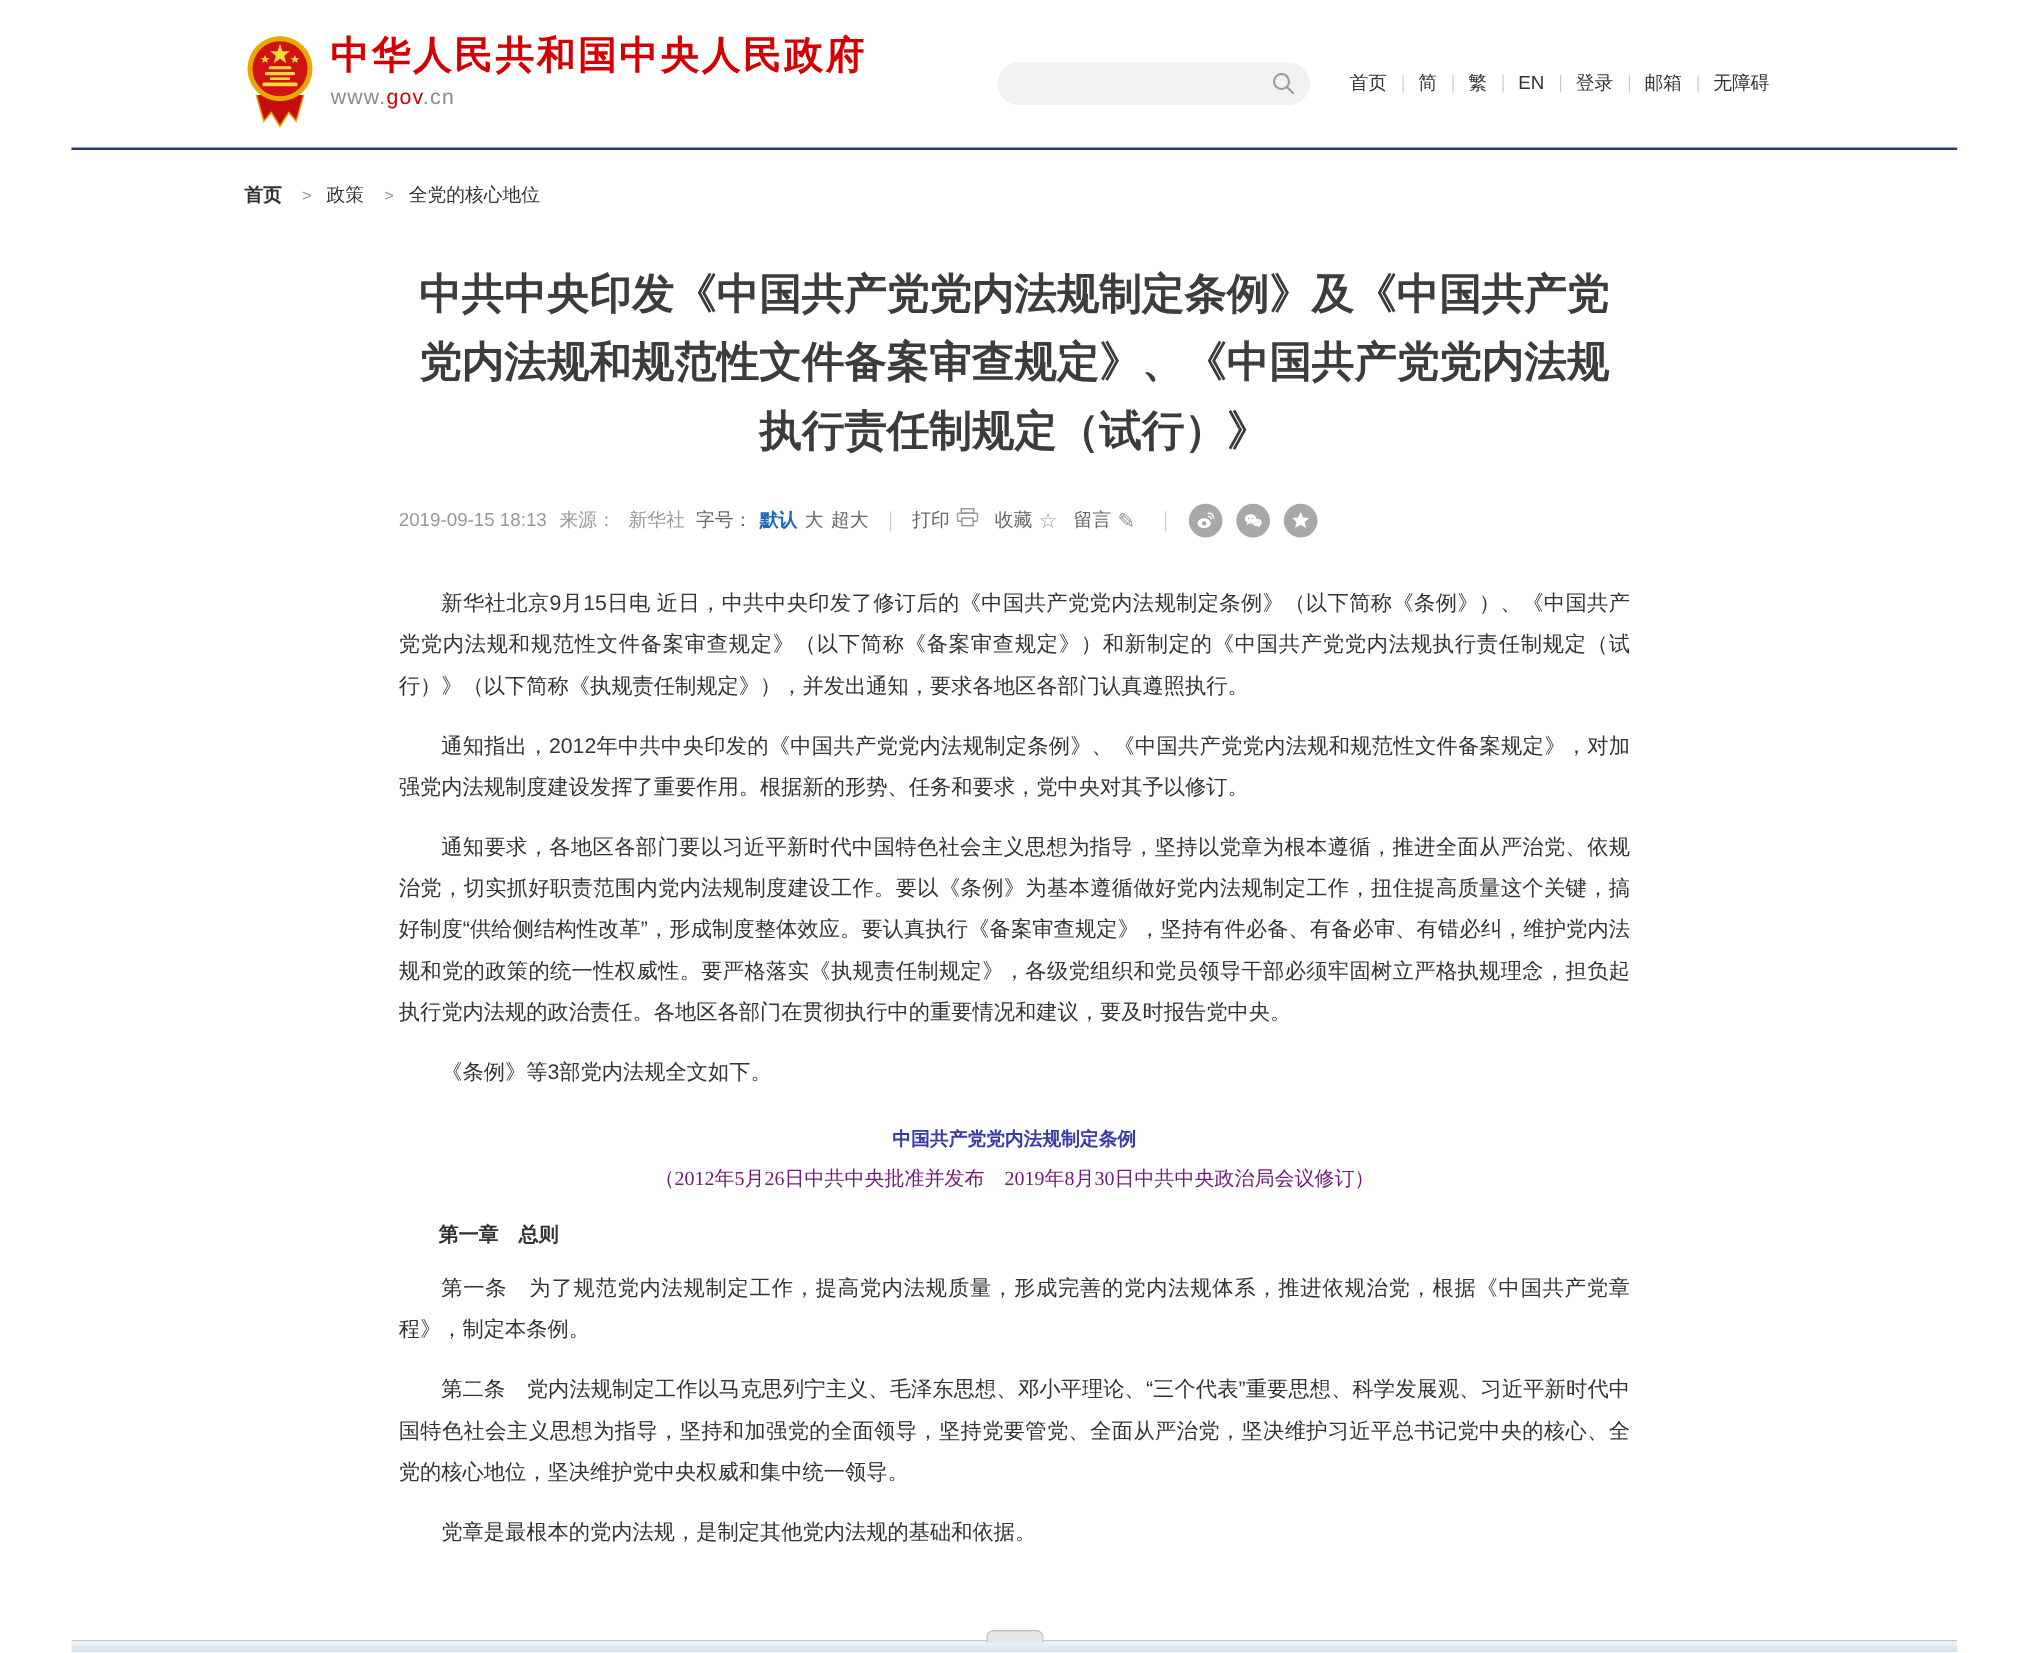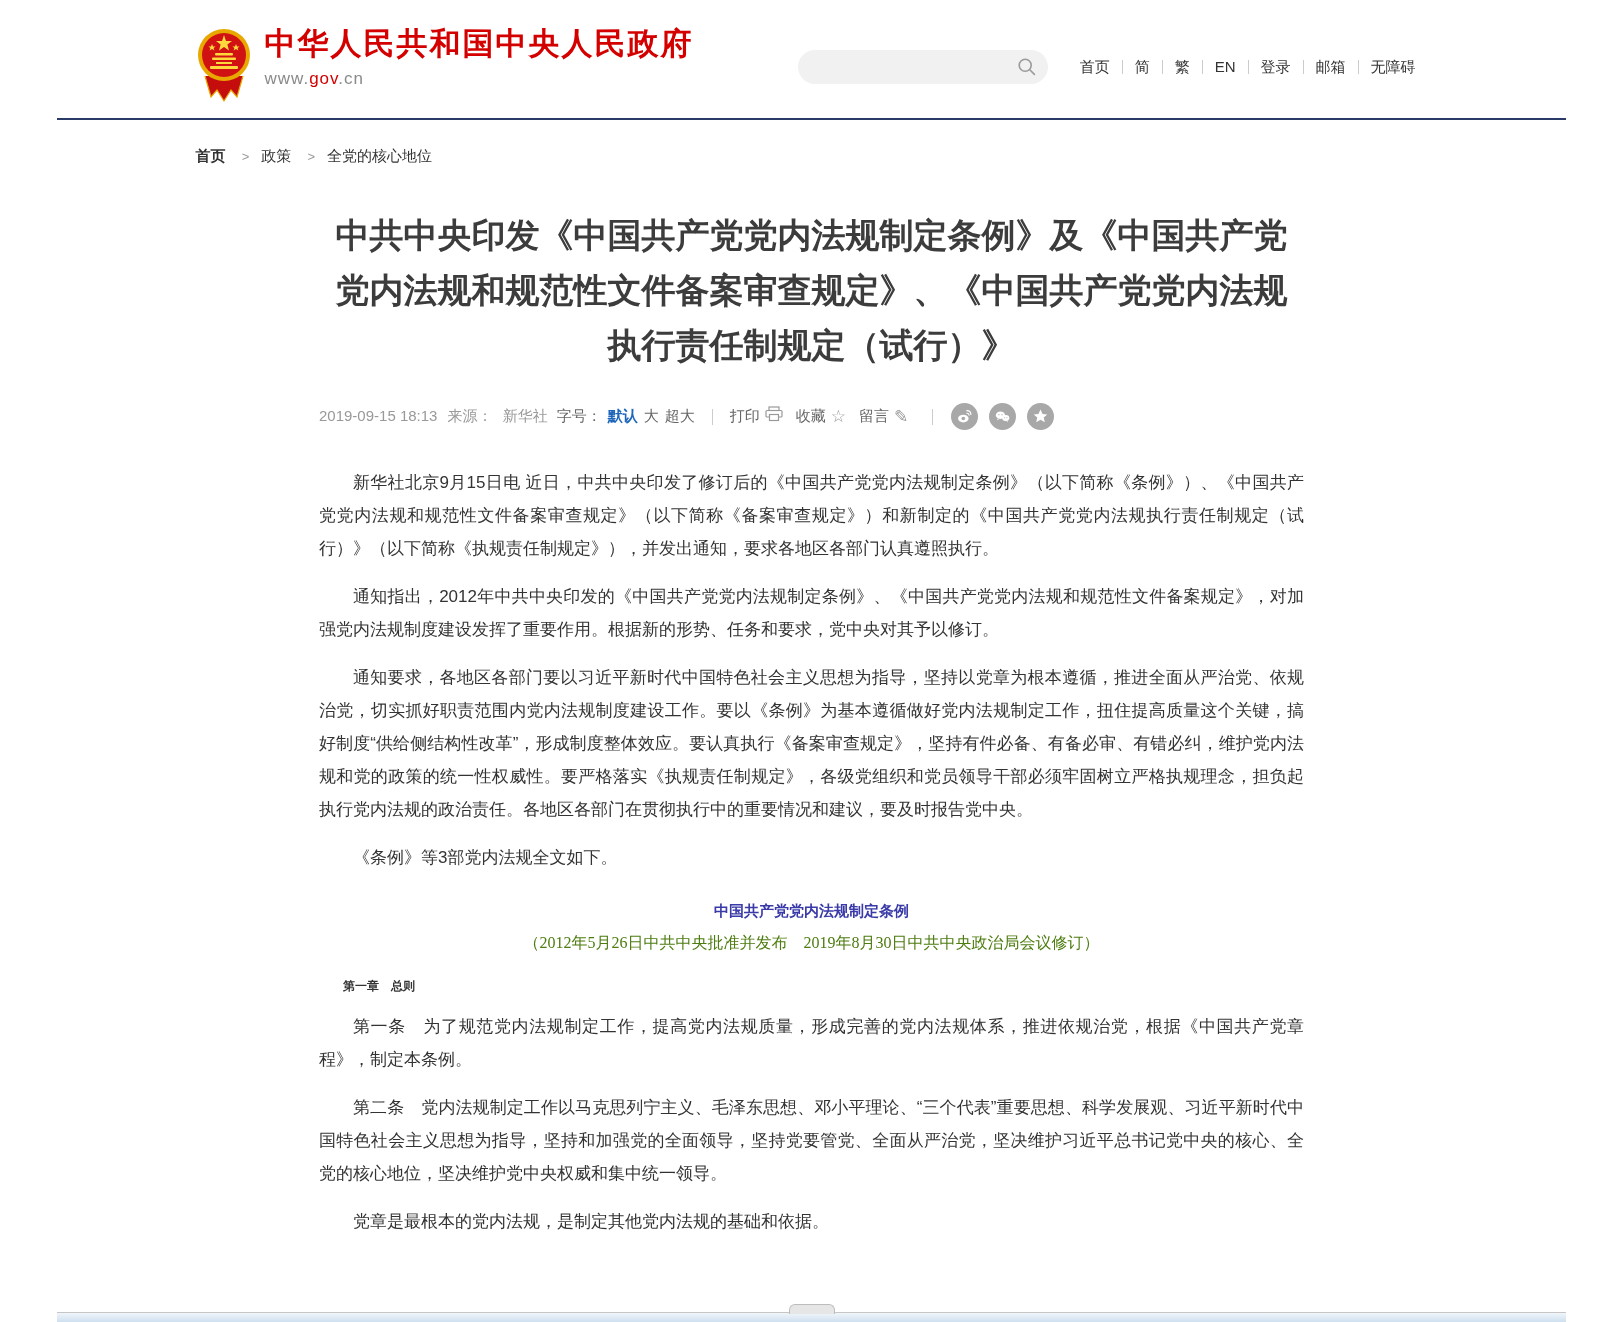--- a/index.html
+++ b/index.html
@@ -38,22 +38,22 @@
   .meta-right .lbl { margin:0 3px; cursor:pointer; }
   .font-default { color:#1d66bc; font-weight:700; }
   .vbar { display:inline-block; width:1px; height:16px; background:#ccc; margin:0 14px; }
   .tool-ic { color:#999; font-size:17px; margin:0 10px 0 2px; cursor:pointer; }
   .share-icons { display:flex; gap:11px; margin-left:4px; }
   .share-circle { width:27px; height:27px; border-radius:50%; background:#a8a8a8; display:flex; align-items:center; justify-content:center; cursor:pointer; }
 
   .article-body { margin-top:36px; }
   .para { font-size:17px; line-height:33px; text-align:justify; text-indent:2em; margin:15px 0; color:#333; }
   .doc-title { color:#3a3aa8; font-weight:700; font-size:15px; text-align:center; margin:28px 0 4px; }
-  .doc-subtitle { color:#4d7c0f; font-size:16px; text-align:center; font-family:"Liberation Serif","DejaVu Serif",serif; margin:12px 0 22px; }
-  .chapter { font-size:12px; font-weight:700; color:#333; text-indent:2em; margin:24px 0 6px; }
+  .doc-subtitle { color:#701a75; font-size:16px; text-align:center; font-family:"Liberation Serif","DejaVu Serif",serif; margin:12px 0 22px; }
+  .chapter { font-size:16px; font-weight:700; color:#333; text-indent:2em; margin:24px 0 6px; }
 
   
   .footer-strip { position:absolute; left:0; right:0; bottom:0; height:10px; background:linear-gradient(#f0f6fb,#cfdfee); border-top:1px solid #c6c6c6; }
   .footer-handle { position:absolute; left:50%; transform:translateX(-50%); bottom:8px; width:46px; height:10px; background:#e6e6e6; border:1px solid #bdbdbd; border-bottom:none; border-radius:6px 6px 0 0; cursor:pointer; }
 </style>
 </head>
 <body>
 
 <div class="page">
 

